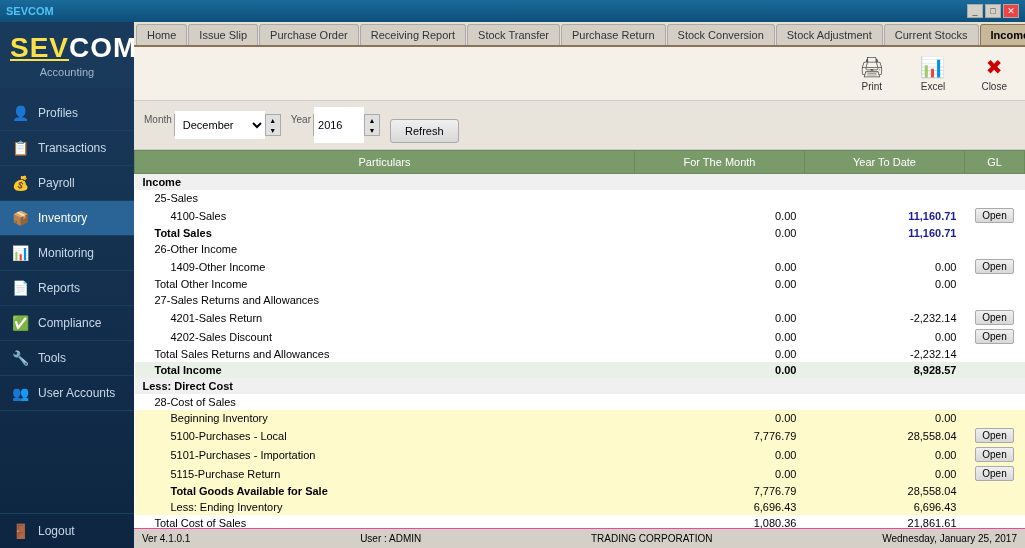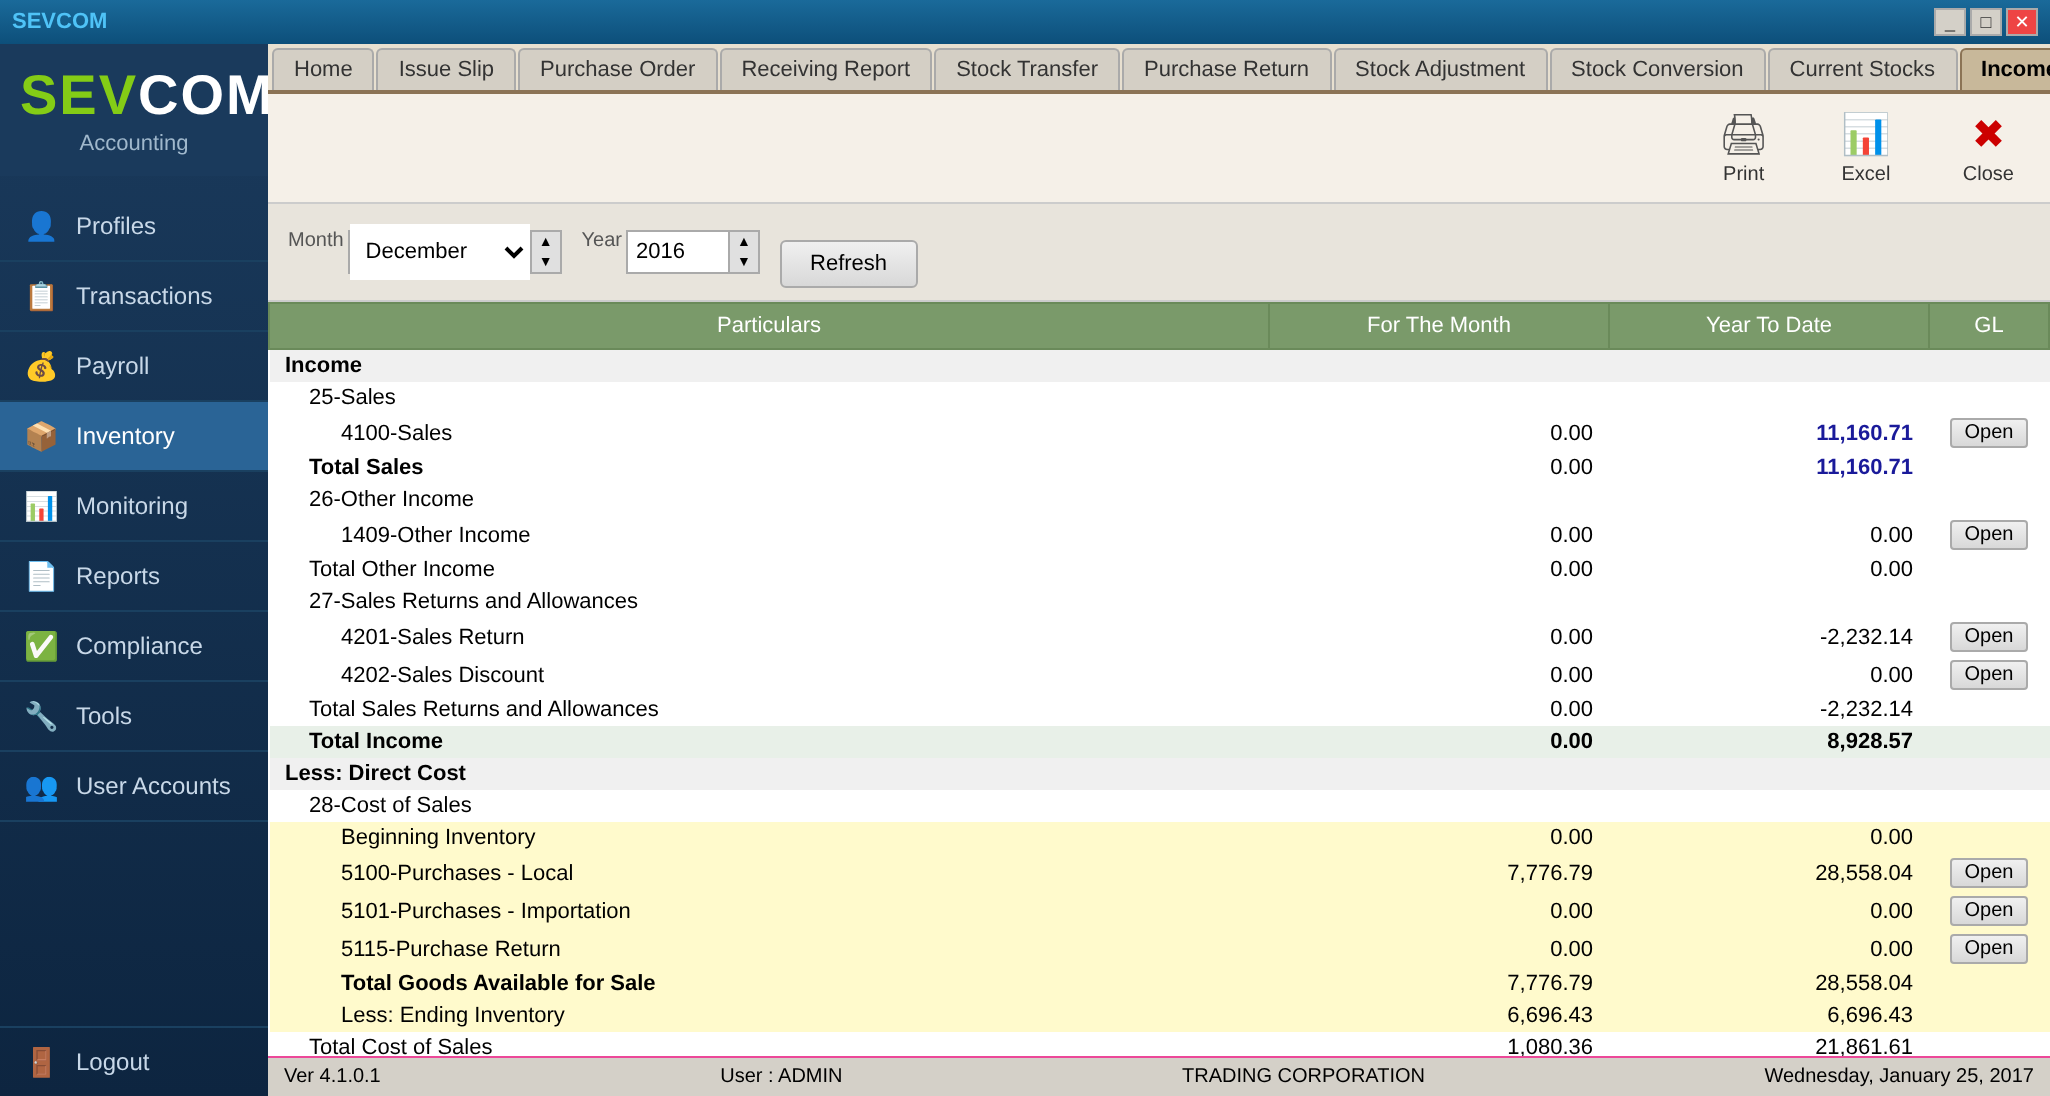--- a/index.html
+++ b/index.html
@@ -130,21 +130,21 @@
     .control-group { display: flex; flex-direction: row; gap: 2px; }
     .control-label { font-size: 10px; color: #555; }
     .control-input {
       display: flex; align-items: center;
       border: 1px solid #aaa;
       background: white;
       height: 22px;
     }
     .control-input select, .control-input input {
       border: none; outline: none; font-size: 11px; padding: 1px 4px;
-      background: white; height: 20px;
+      background: white; height: 36px;
     }
     .control-input .spin-btns {
       display: flex; flex-direction: column;
       border-left: 1px solid #aaa;
     }
     .spin-btn {
       width: 14px; height: 10px;
       display: flex; align-items: center; justify-content: center;
       font-size: 7px; cursor: pointer; background: #e0e0e0;
       border: none;
@@ -215,21 +215,21 @@
     <div class="title-btn max">□</div>
     <div class="title-btn close" style="background:#ee4444;color:white;">✕</div>
   </div>
 </div>
 
 <div class="app-container">
 
   <div class="sidebar">
     <div class="sidebar-logo">
       <div class="logo-text">
-        <span style="color:#84cc16;">SEV</span><span style="color:white;">COM</span>
+        <span style="color:#fde047;text-decoration:underline;">SEV</span><span style="color:white;">COM</span>
       </div>
       <div class="logo-sub">Accounting</div>
     </div>
 
     <div class="sidebar-menu">
       <div class="sidebar-item">
         <span class="sidebar-icon">👤</span>
         <span>Profiles</span>
       </div>
       <div class="sidebar-item">
@@ -275,22 +275,22 @@
 
   <div class="main-content">
 
     <div class="nav-tabs">
       <div class="nav-tab">Home</div>
       <div class="nav-tab">Issue Slip</div>
       <div class="nav-tab">Purchase Order</div>
       <div class="nav-tab">Receiving Report</div>
       <div class="nav-tab">Stock Transfer</div>
       <div class="nav-tab">Purchase Return</div>
+      <div class="nav-tab">Stock Conversion</div>
       <div class="nav-tab">Stock Adjustment</div>
-      <div class="nav-tab">Stock Conversion</div>
       <div class="nav-tab">Current Stocks</div>
       <div class="nav-tab active">Income Statement</div>
     </div>
 
     <div class="toolbar">
       <div style="flex:1;"></div>
       <div class="toolbar-btn">
         <span class="toolbar-icon print">🖨</span>
         <span>Print</span>
       </div>

